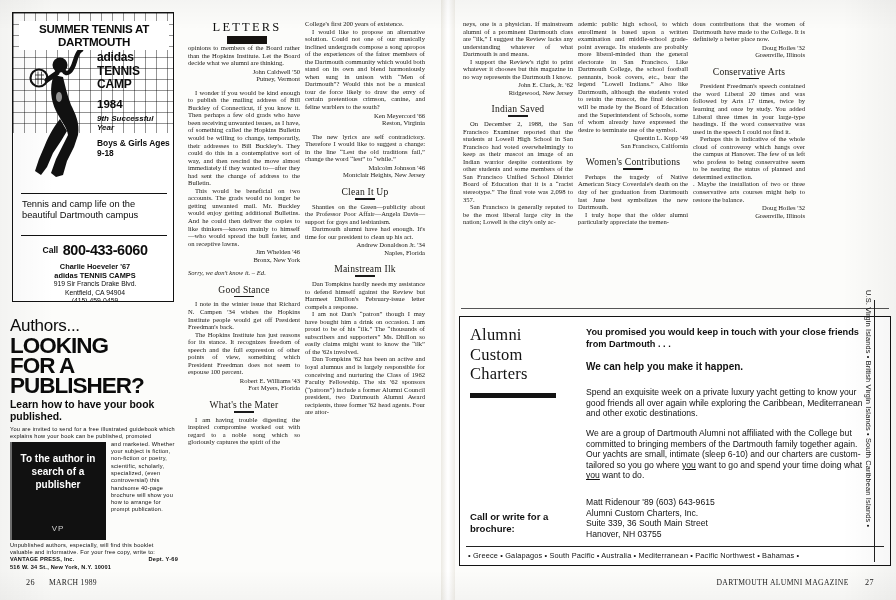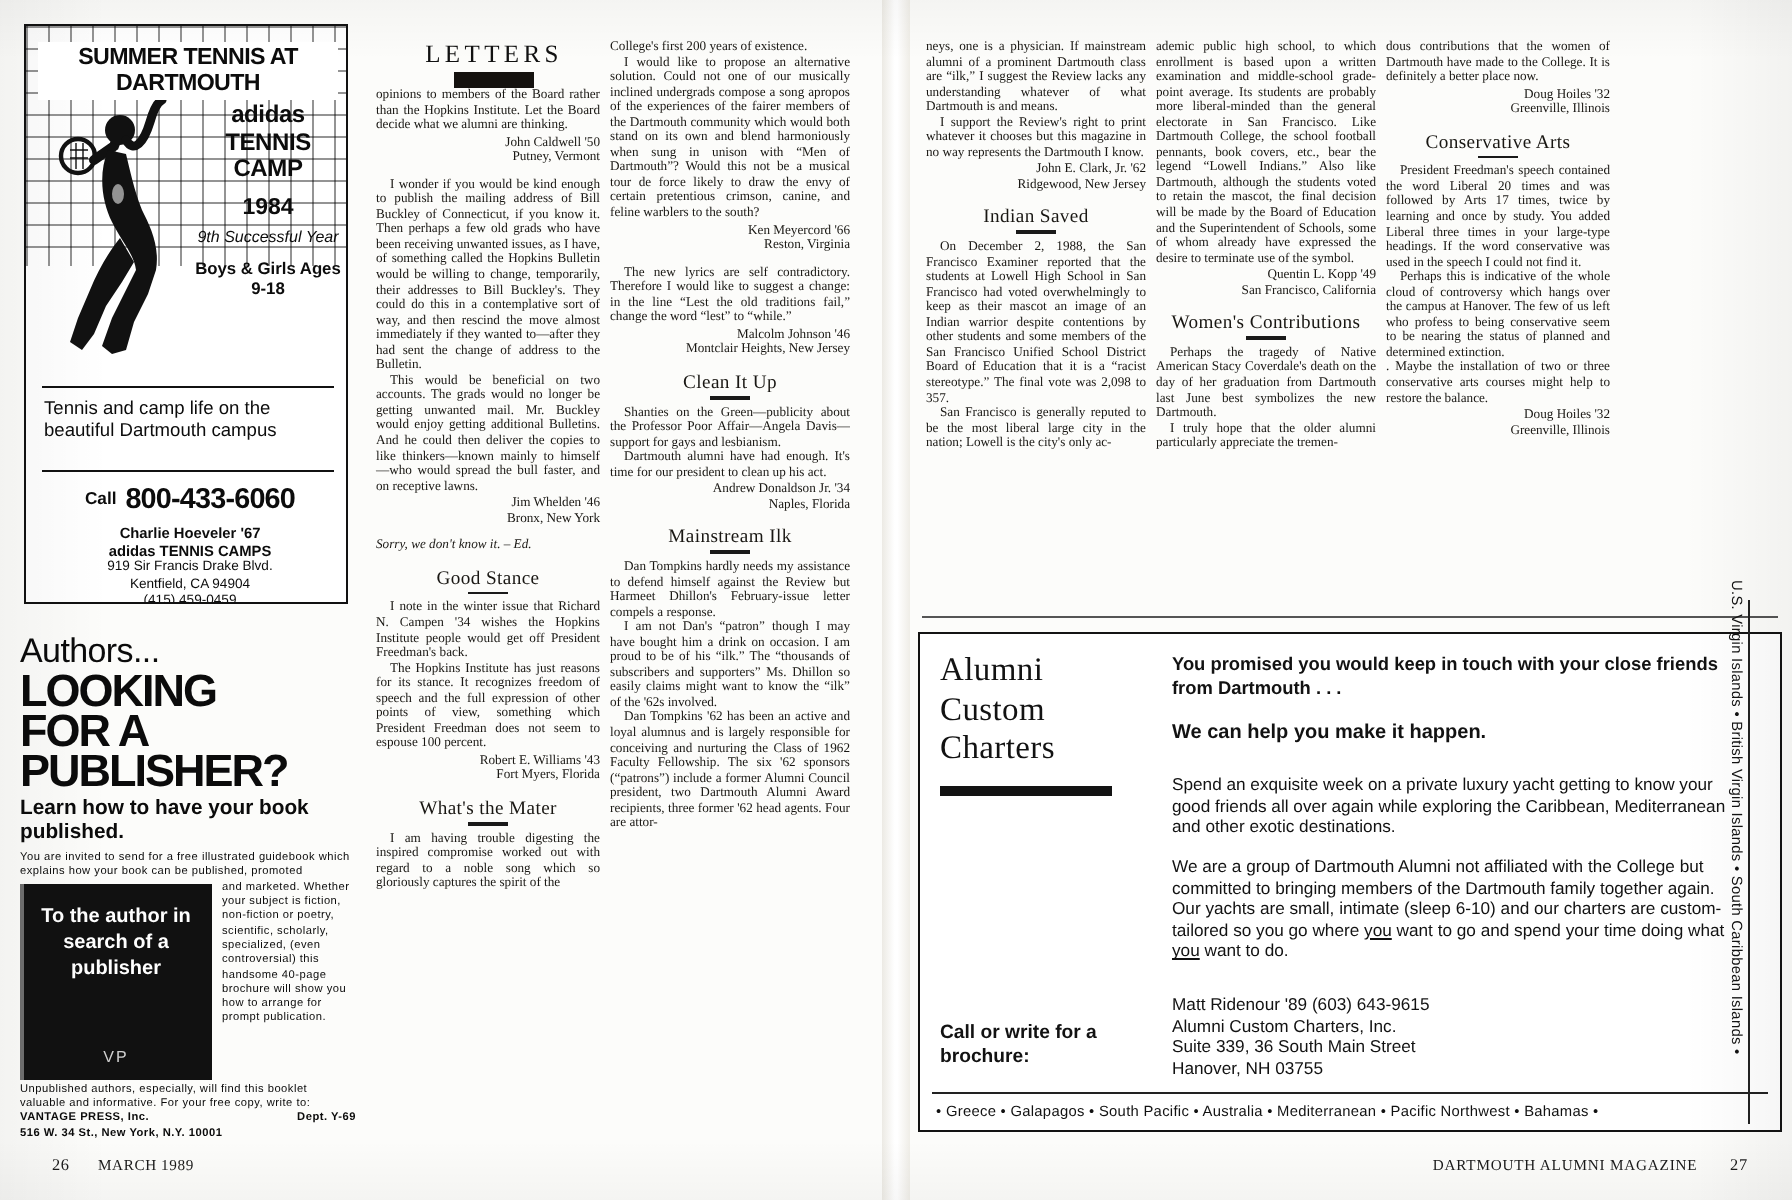--- a/index.html
+++ b/index.html
@@ -85,24 +85,24 @@
   }
   .t-title {
     position: absolute; left: 6px; top: 8px; width: 150px;
     font-weight: bold; font-size: 11.6px; line-height: 12.6px;
     letter-spacing: -.3px; text-align: center;
     background: #fff; padding: 2px 0; z-index: 3;
   }
   .player {
     position: absolute; left: 14px; top: 36px; width: 66px; height: 135px; z-index: 2;
   }
-  .t-right { position: absolute; left: 84px; top: 38px; width: 74px; z-index: 4; text-align: center; }
+  .t-right { position: absolute; left: 84px; top: 38px; width: 74px; z-index: 4; }
   .t-right .brand { font-weight: bold; font-size: 12px; line-height: 13.5px; letter-spacing:-.2px;}
   .t-right .yr { font-weight: bold; font-size: 11.5px; margin-top: 6px; }
-  .t-right .ital { font-style: italic; font-weight: normal; font-size: 8px; line-height: 9.4px; margin-top: 4px;}
+  .t-right .ital { font-style: italic; font-weight: bold; font-size: 8px; line-height: 9.4px; margin-top: 4px;}
   .t-right .ages { font-weight: bold; font-size: 8.4px; line-height: 9.6px; margin-top: 7px;}
   .t-hr { position:absolute; left:8px; width:146px; height:1.1px; background:#111; }
   .t-body {
     position: absolute; left: 9px; top: 186px; width: 146px;
     font-size: 9.3px; line-height: 11.4px;
   }
   .t-call { position:absolute; left:9px; top:228px; width:146px; text-align:center;}
   .t-call .c { font-weight:bold; font-size:8.6px; vertical-align: 2px;}
   .t-call .n { font-weight:bold; font-size:14.4px; letter-spacing:-.4px;}
   .t-foot { position:absolute; left:9px; top:249px; width:146px; text-align:center;

